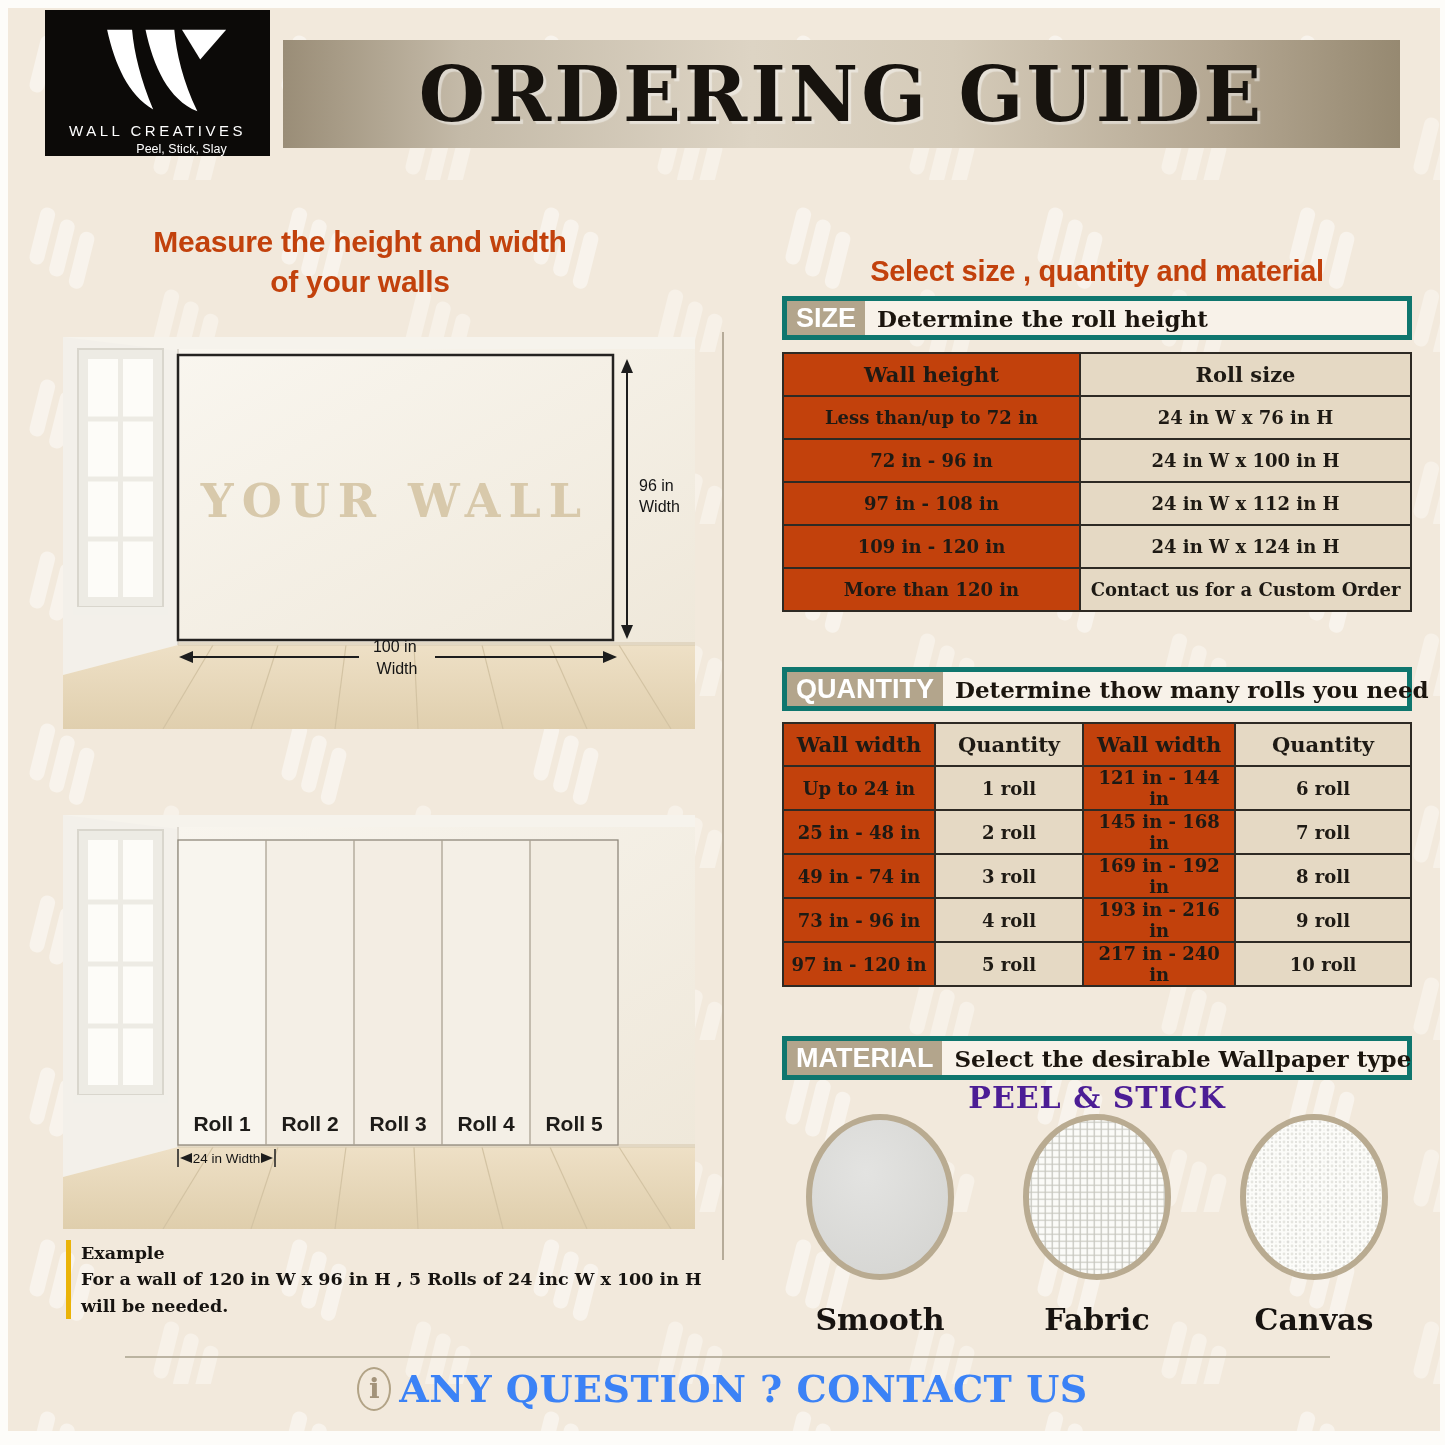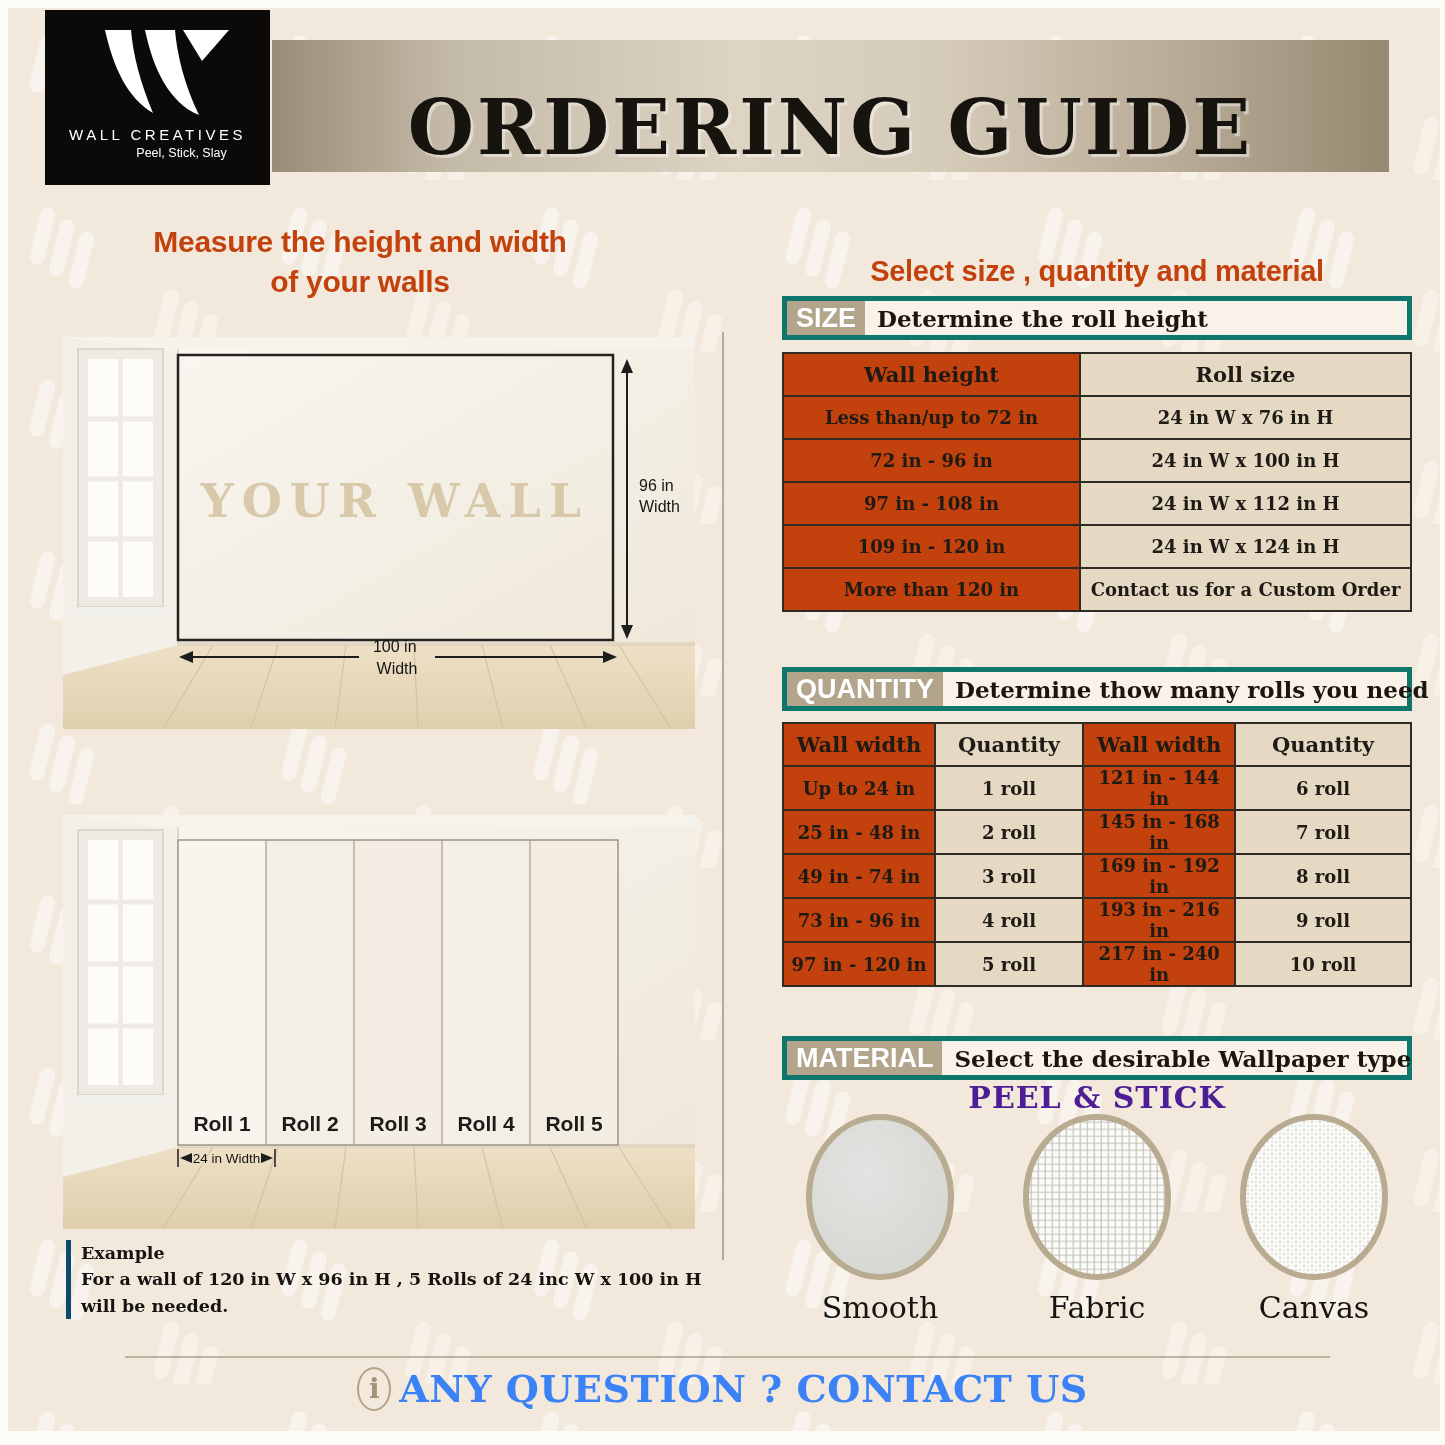--- a/index.html
+++ b/index.html
@@ -2,48 +2,48 @@
 <html><head>
 <meta charset="utf-8">
 <style>
   html,body{margin:0;padding:0;background:#ffffff;}
   .page{position:relative;width:1445px;height:1445px;background:#fdfcf9;overflow:hidden;
         font-family:"DejaVu Serif","Liberation Serif",serif;}
   .canvas{position:absolute;left:8px;top:8px;right:5px;bottom:14px;background:#f2e9dc;}
   .wm{position:absolute;left:0;top:0;width:100%;height:100%;}
 
   
-  .logo-box{position:absolute;left:45px;top:10px;width:225px;height:175px;background:#0c0a08;
+  .logo-box{position:absolute;left:45px;top:10px;width:225px;height:146px;background:#0c0a08;
             display:flex;flex-direction:column;align-items:center;justify-content:flex-start;}
   .logo-mono{margin-top:14px;}
   .logo-brand{color:#fff;font-family:"Liberation Sans",sans-serif;font-size:15px;letter-spacing:3.5px;margin-top:2px;white-space:nowrap;}
   .logo-tag{color:#fff;font-family:"Liberation Sans",sans-serif;font-size:12.5px;margin-top:3px;white-space:nowrap;margin-left:48px;}
-  .banner{position:absolute;left:272px;top:40px;width:1117px;height:132px;
+  .banner{position:absolute;left:283px;top:40px;width:1117px;height:108px;
           background:linear-gradient(90deg,#9a8d77 0%,#c4baa8 16%,#ddd4c4 42%,#d5cbb9 60%,#b4a792 84%,#968971 100%);
-          display:flex;align-items:flex-end;justify-content:center;}
+          display:flex;align-items:center;justify-content:center;}
   .banner h1{margin:0;font-size:76px;font-weight:bold;color:#17130e;letter-spacing:3px;
              text-shadow:3px 3px 1px rgba(255,255,255,0.45);white-space:nowrap;}
 
   
   .col-heading{position:absolute;text-align:center;font-family:"Liberation Sans","DejaVu Sans",sans-serif;
                font-weight:bold;color:#c2410c;font-size:30px;line-height:1.32;letter-spacing:-0.3px;}
   .col-heading.left{left:70px;top:222px;width:580px;}
   .col-heading.right{left:772px;top:224px;width:650px;font-size:29px;margin-top:28px;}
 
   
   .vdivider{position:absolute;left:722px;top:332px;width:2px;height:928px;background:#b6ab99;}
 
   
   .room{position:absolute;left:63px;}
   .room svg{display:block;}
   .room1{top:337px;}
   .room2{top:815px;}
 
   
-  .example{position:absolute;left:66px;top:1240px;width:660px;border-left:5px solid #0c4a6e;padding-left:10px;
+  .example{position:absolute;left:66px;top:1240px;width:660px;border-left:5px solid #eab308;padding-left:10px;
            color:#161310;font-size:17.5px;font-weight:bold;line-height:1.5;}
   .example div{white-space:nowrap;}
 
   
   .sec-bar{position:absolute;left:782px;width:630px;height:44px;display:flex;align-items:stretch;
            border:5px solid #0f766e;background:#f8f2e9;box-sizing:border-box;}
   .sec-label{background:#b3a58c;color:#ffffff;font-family:"Liberation Sans",sans-serif;font-weight:bold;
              font-size:27px;display:flex;align-items:center;padding:0 9px;letter-spacing:0;white-space:nowrap;}
   .sec-title{display:flex;align-items:center;padding-left:12px;font-size:23px;font-weight:bold;color:#1b150e;white-space:nowrap;}
   .bar-size{top:296px;}
@@ -59,21 +59,21 @@
   table.dtable th{font-size:21px;}
   table.dtable td{font-size:18px;}
   .c-cream{background:#c2410c;}
   .c-tan{background:#e5d9c4;}
 
   
   .peelstick{position:absolute;left:782px;top:1080px;width:630px;text-align:center;
              font-size:30px;font-weight:bold;color:#4c1d95;letter-spacing:1px;}
   .materials{position:absolute;left:782px;top:1112px;width:630px;display:flex;justify-content:space-between;padding:0 22px;box-sizing:border-box;}
   .material-item{display:flex;flex-direction:column;align-items:center;}
-  .material-label{margin-top:8px;font-size:30px;font-weight:normal;color:#171310;}
+  .material-label{margin-top:20px;font-size:30px;font-weight:bold;color:#171310;}
 
   
   .footer-divider{position:absolute;left:125px;top:1356px;width:1205px;height:2px;background:#aca591;opacity:.8;}
   .footer{position:absolute;left:0;top:1366px;width:1445px;display:flex;align-items:center;justify-content:center;gap:8px;}
   .info-badge{width:30px;height:40px;border:2.5px solid #b2a386;border-radius:50%;display:flex;align-items:center;justify-content:center;
               color:#a3937a;font-size:28px;font-weight:bold;font-family:"DejaVu Serif",serif;}
   .footer-text{font-size:38px;font-weight:bold;color:#3b82f6;letter-spacing:0.5px;white-space:nowrap;}
 </style>
 </head>
 <body>

